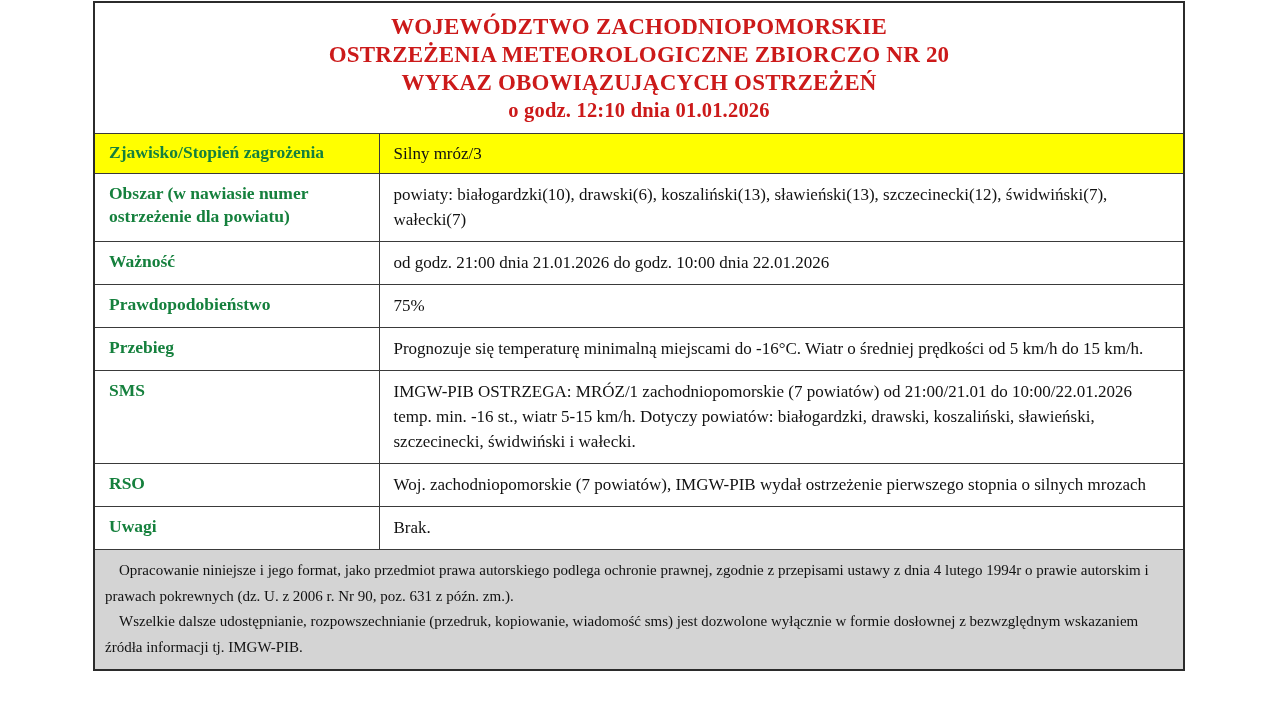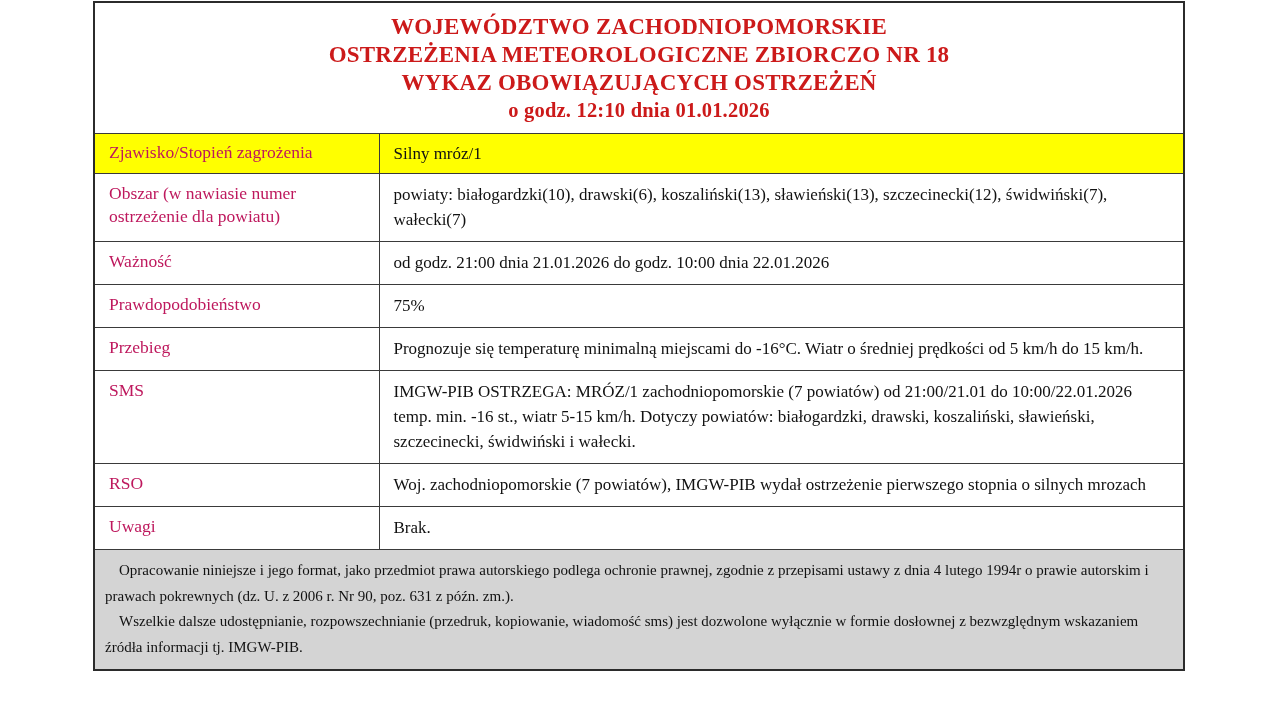--- a/index.html
+++ b/index.html
@@ -57,24 +57,24 @@
     letter-spacing: 0.2px;
     white-space: nowrap;
   }
   .title-line.sub {
     font-size: 20.5px;
     line-height: 27px;
   }
 
   
   .lbl {
-    font-weight: normal;
+    font-weight: bold;
     font-size: 17.5px;
     line-height: 23px;
-    color: #be185d;
+    color: #15803d;
     padding-left: 14px !important;
   }
   
   .val {
     font-size: 17px;
     line-height: 25px;
     color: #111111;
     padding-left: 14px !important;
   }
 
@@ -107,29 +107,29 @@
   <table class="warning-table">
     <colgroup>
       <col class="c-label">
       <col class="c-value">
     </colgroup>
     <tbody>
 
       <tr>
         <td class="title-cell" colspan="2">
           <div class="title-line">WOJEWÓDZTWO ZACHODNIOPOMORSKIE</div>
-          <div class="title-line">OSTRZEŻENIA METEOROLOGICZNE  ZBIORCZO  NR 18</div>
+          <div class="title-line">OSTRZEŻENIA METEOROLOGICZNE  ZBIORCZO  NR 20</div>
           <div class="title-line">WYKAZ  OBOWIĄZUJĄCYCH OSTRZEŻEŃ</div>
           <div class="title-line sub">o godz. 12:10 dnia 01.01.2026</div>
         </td>
       </tr>
 
       <tr class="row-phenomenon">
         <td class="lbl">Zjawisko/Stopień zagrożenia</td>
-        <td class="val">Silny mróz/1</td>
+        <td class="val">Silny mróz/3</td>
       </tr>
 
       <tr>
         <td class="lbl">
           <span>Obszar (w nawiasie numer</span><br>
           <span>ostrzeżenie dla powiatu)</span>
         </td>
         <td class="val">powiaty: białogardzki(10), drawski(6), koszaliński(13), sławieński(13), szczecinecki(12), świdwiński(7),  wałecki(7)</td>
       </tr>
 

